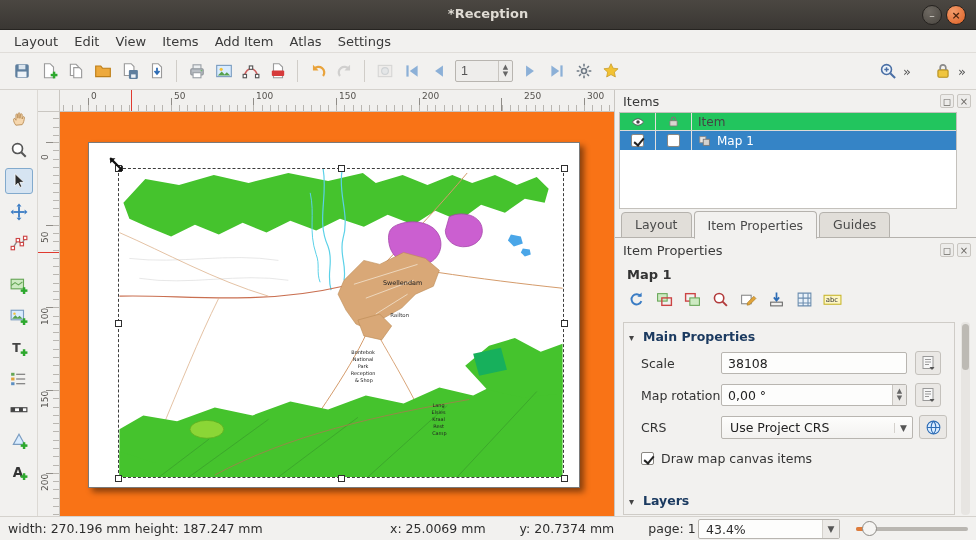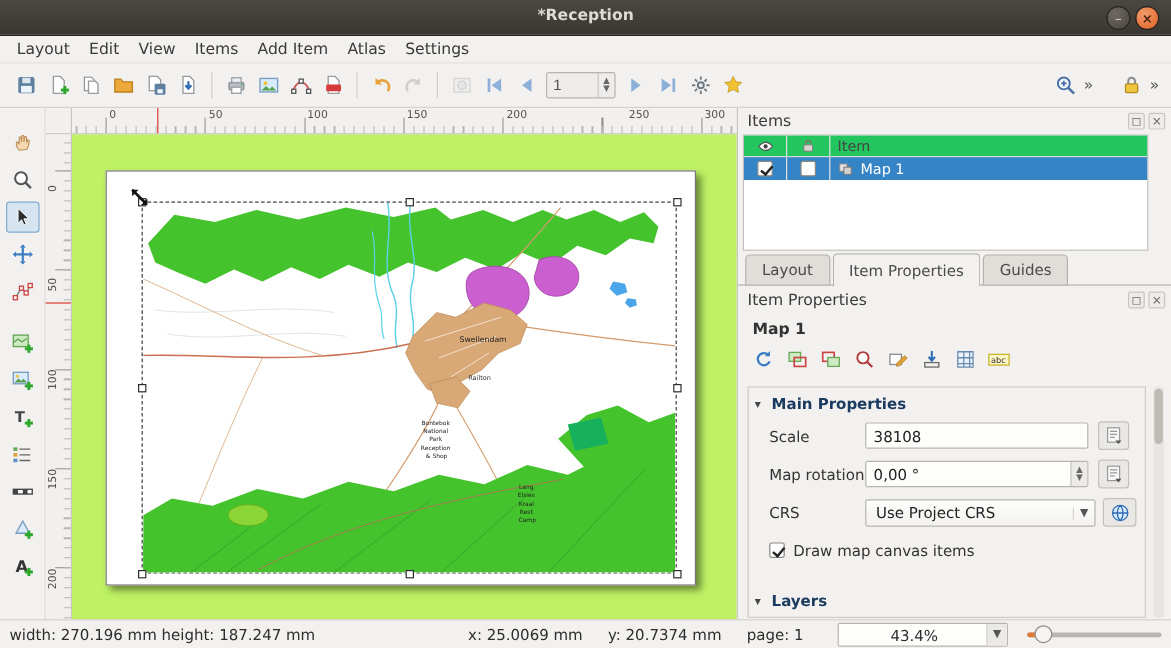--- a/index.html
+++ b/index.html
@@ -51,21 +51,21 @@
     background-image:repeating-linear-gradient(90deg,#b9b6b1 0 1px,transparent 1px 8.27px),repeating-linear-gradient(90deg,#8f8c87 0 1px,transparent 1px 82.7px);
     background-size:100% 6px,100% 13px; background-repeat:repeat-x; background-position:28px bottom,28px bottom; }
   .ruler-top .num { position:absolute; top:1px; font-size:9px; color:#55524e; }
   .ruler-left { position:absolute; left:0; top:22px; width:22px; bottom:0; background:#f1f0ee; border-right:1px solid #c9c6c1;
     background-image:repeating-linear-gradient(180deg,#b9b6b1 0 1px,transparent 1px 8.27px),repeating-linear-gradient(180deg,#8f8c87 0 1px,transparent 1px 82.7px);
     background-size:6px 100%,13px 100%; background-repeat:repeat-y; background-position:right 0 top 30px,right 0 top 30px; }
   .ruler-left .num { position:absolute; left:2px; font-size:9px; color:#55524e; transform:rotate(-90deg) translateX(-15px); transform-origin:0 0; }
   .rind-v { position:absolute; top:0; bottom:0; width:1px; background:#e03a2f; }
   .rind-h { position:absolute; left:0; right:0; height:1px; background:#e03a2f; }
 
-  .canvas { position:absolute; left:22px; top:22px; right:0; bottom:0; background:#bef264; overflow:hidden; }
+  .canvas { position:absolute; left:22px; top:22px; right:0; bottom:0; background:#f97316; overflow:hidden; }
   .page { position:absolute; left:28px; top:30px; width:492px; height:346px; background:#ffffff; border:1px solid #7a7a7a;
     box-shadow:4px 4px 6px rgba(0,0,0,.45); }
   .map-item { position:absolute; left:58px; top:56px; width:446px; height:310px; border:1px dashed #3d3d3d; }
   .map-item svg { width:100%; height:100%; }
   .handle { position:absolute; width:7px; height:7px; background:#ffffff; border:1px solid #2f2f2f; }
   .cursor-icon { position:absolute; left:48px; top:44px; }
 
   
   .right-panel { position:absolute; left:614px; top:0; width:362px; height:426px; background:#f2f1ef; border-left:1px solid #c9c6c1; }
   .panel-title { position:absolute; left:8px; font-size:13px; color:#3a3a3a; }
@@ -105,23 +105,23 @@
   .combo .val { flex:1; padding:0 8px; font-size:12.5px; color:#222; white-space:nowrap; overflow:hidden; }
   .combo .arrow { width:18px; text-align:center; font-size:9px; color:#555; border-left:1px solid #d4d1cc; }
   .chk-row { position:absolute; display:flex; align-items:center; gap:7px; font-size:12.5px; color:#333; }
 
   .vscroll { position:absolute; left:346px; top:232px; width:9px; height:193px; background:#e7e5e2; border-radius:4px; }
   .vscroll .thumb { position:absolute; left:1px; top:2px; width:7px; height:46px; background:#bdbab4; border-radius:4px; }
 
   
   .statusbar { position:absolute; left:0; top:516px; width:976px; height:24px; background:#f2f1ef; border-top:1px solid #d5d2cd; font-size:12.5px; color:#2e2e2e; }
   .sb-size { position:absolute; left:8px; top:4px; }
-  .sb-center { position:absolute; left:390px; top:4px; display:flex; gap:21px; }
+  .sb-center { position:absolute; left:390px; top:4px; display:flex; gap:34px; }
   .zoom-combo { position:absolute; left:698px; top:2px; width:142px; height:20px; border:1px solid #b8b5b0; border-radius:2px; background:#fdfdfc; display:flex; align-items:center; }
-  .zoom-combo .val { flex:1; padding:0 7px;margin-left:36px; }
+  .zoom-combo .val { flex:1; padding:0 7px; }
   .zoom-combo .arrow { width:17px; text-align:center; font-size:9px; color:#555; border-left:1px solid #d4d1cc; background:#eceae7; height:100%; line-height:18px; }
   .zoom-slider { position:absolute; left:856px; top:2px; width:112px; height:20px; }
   .zoom-slider .track { position:absolute; left:0; right:0; top:8px; height:4px; background:#b9b6b1; border-radius:2px; }
   .zoom-slider .fill { position:absolute; left:0; top:8px; width:10px; height:4px; background:#e07b39; border-radius:2px; }
   .zoom-slider .thumb { position:absolute; left:6px; top:2px; width:15px; height:15px; border-radius:50%; background:#f6f5f3; border:1px solid #8e8b86; }
 </style>
 </head>
 <body>
 
 <div class="app">

